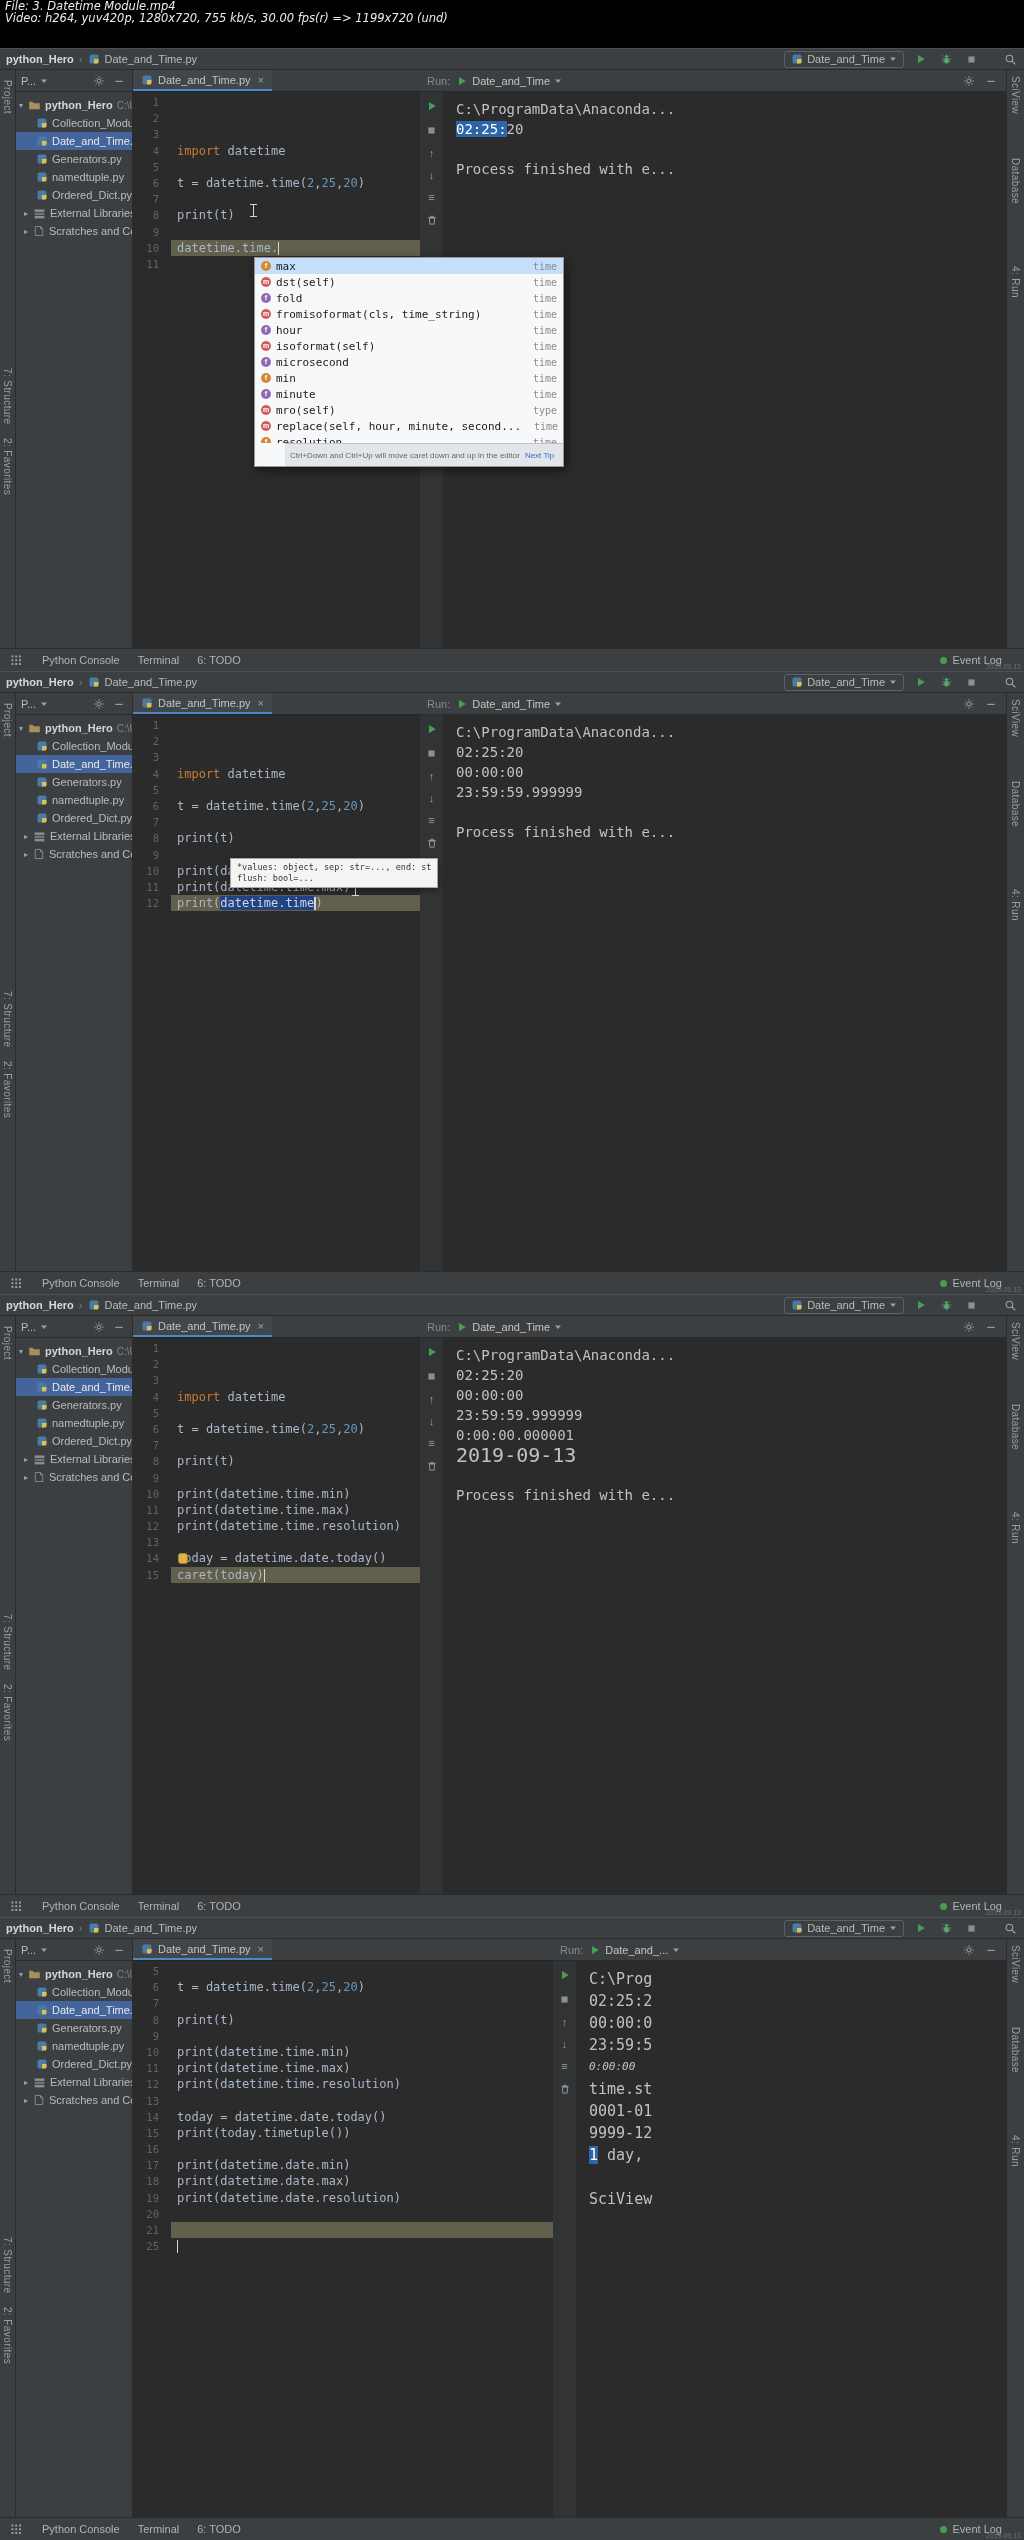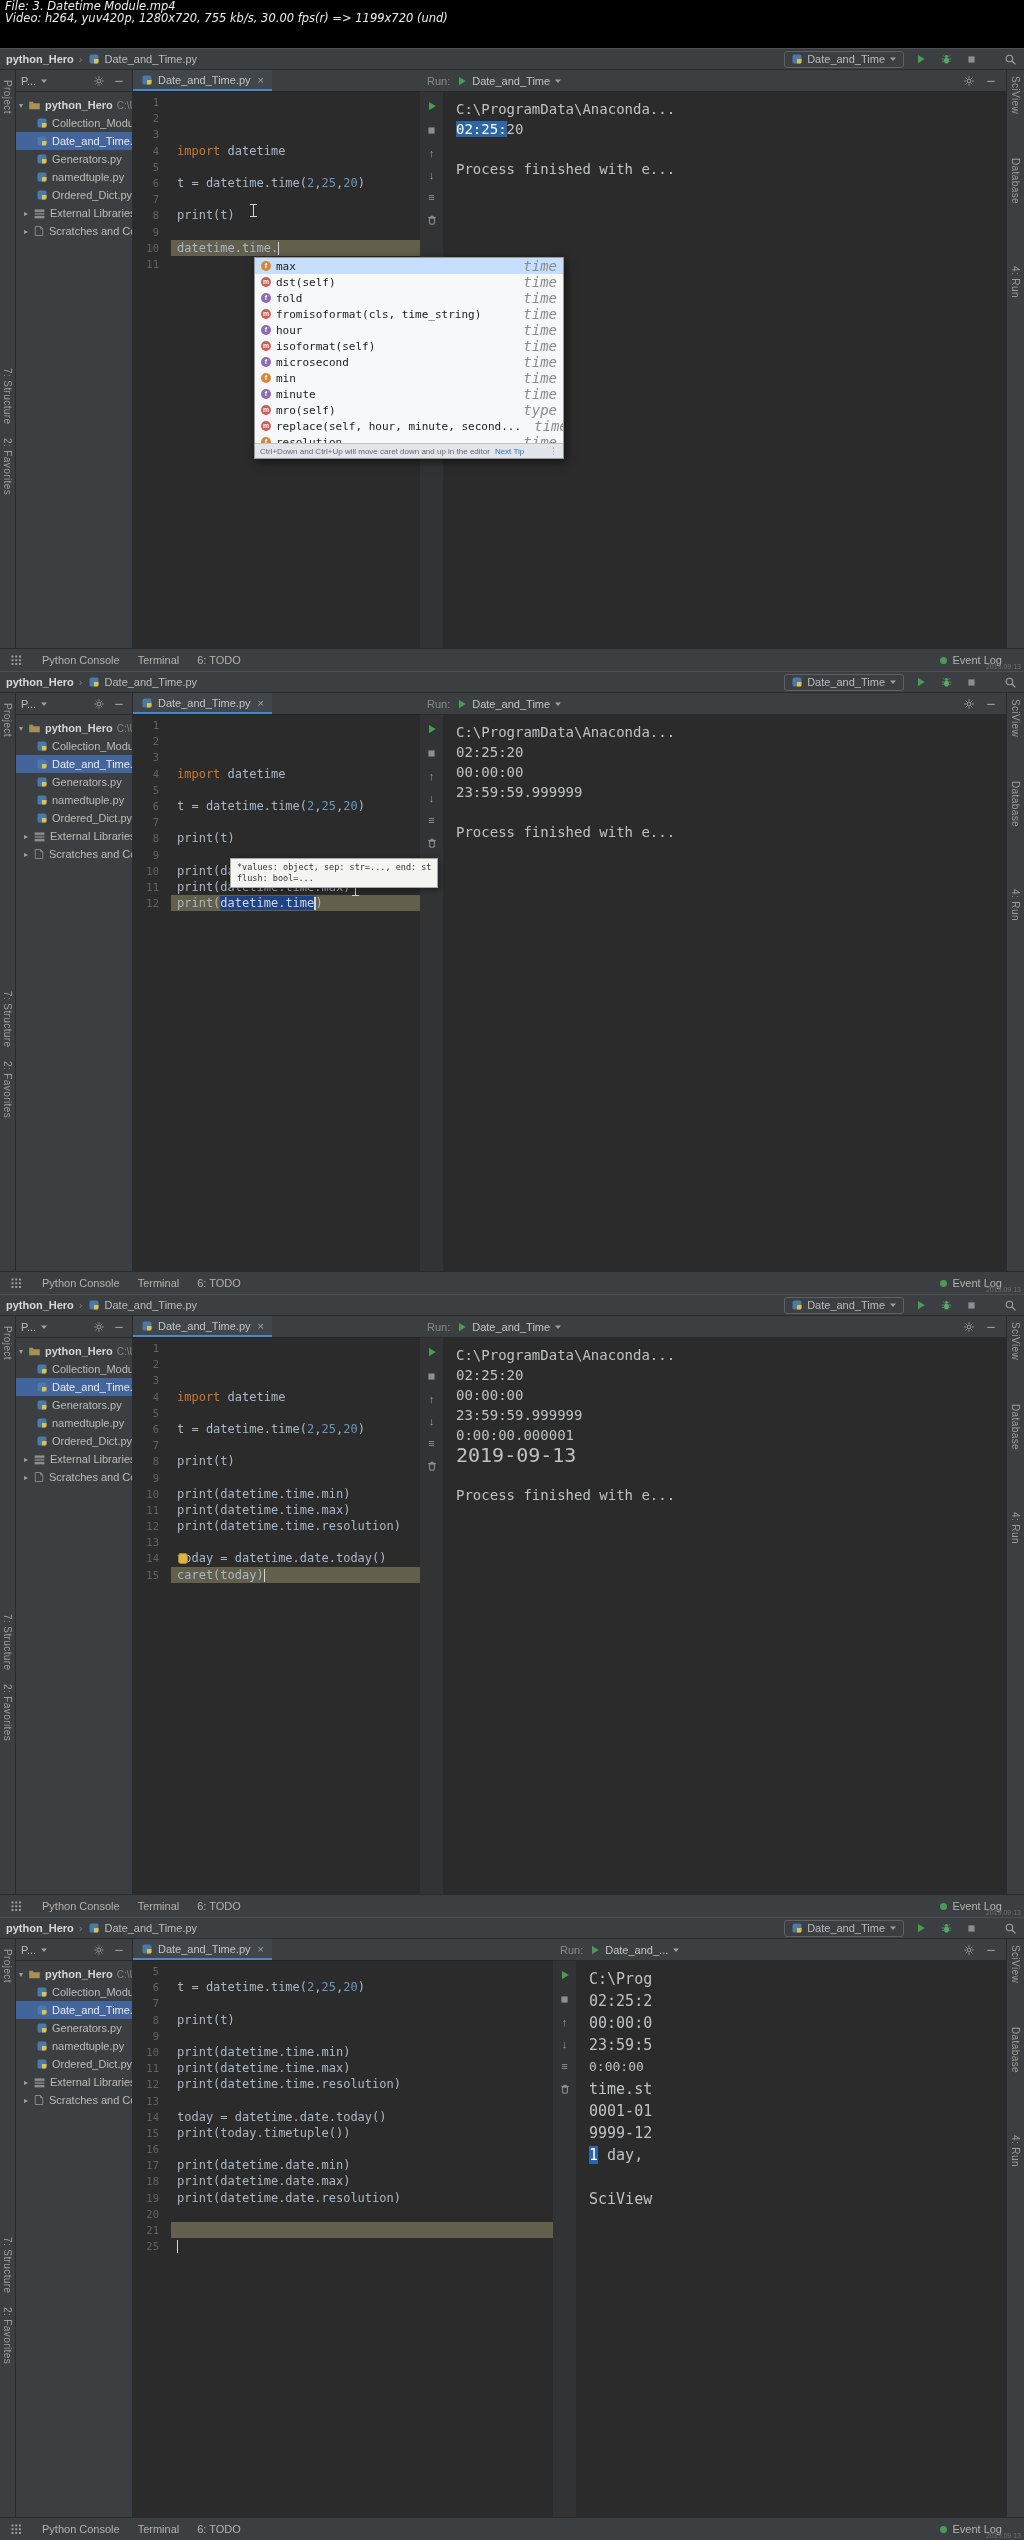--- a/index.html
+++ b/index.html
@@ -85,23 +85,23 @@
 
   
   .popup { position:absolute; z-index:6; background:#f7f8fa; border:1px solid #979797;
            box-shadow:2px 3px 9px rgba(0,0,0,.55); }
   .pu-list { height:185px; overflow:hidden; }
   .pu-row { height:16px; display:flex; align-items:center; gap:5px; padding:0 6px;
             font:11px "DejaVu Sans Mono",monospace; color:#1a1a1a; white-space:nowrap; overflow:hidden; }
   .pu-row.sel { background:#c5dffc; }
   .pu-ic { width:10px; height:10px; border-radius:50%; flex:none; display:flex; align-items:center;
            justify-content:center; font:bold 7px/10px "Liberation Sans",sans-serif; color:#fff; }
-  .pu-type { margin-left:auto; color:#8c8c8c; font-size:14px; padding-left:8px;font-style:italic; }
-  .pu-foot { height:15px; background:#e2e6eb; border-top:1px solid #c2c2c2; display:flex; align-items:center;
-             gap:5px; padding:0 5px; font-size:8px; color:#666; white-space:nowrap; overflow:hidden; }
+  .pu-type { margin-left:auto; color:#8c8c8c; font-size:10px; padding-left:8px; }
+  .pu-foot { height:23px; background:#e2e6eb; border-top:1px solid #c2c2c2; display:flex; align-items:center;
+             gap:5px; padding:0 5px; font-size:8px; color:#666; white-space:nowrap; overflow:hidden;margin-left:30px; }
   .pu-link { color:#2e6fbf; }
   .pu-dots { margin-left:auto; color:#888; font-size:9px; }
 
   
   .tooltip { position:absolute; z-index:5; background:#f4f4f2; border:1px solid #a8a8a8; padding:3px 6px;
              font:8.5px/11px "DejaVu Sans Mono",monospace; color:#333; box-shadow:1px 2px 6px rgba(0,0,0,.4); }
   .tt-line { white-space:nowrap; overflow:hidden; }
 
   
   .ibeam { position:absolute; width:7px; height:13px; z-index:4; }
@@ -1616,21 +1616,21 @@
                     <path d="M3 4.5h10M6.5 4.5v-1.5h3v1.5" stroke="#9aa0a3" stroke-width="1.2" fill="none"></path>
                   </svg>
                 </span>
               </span>
             </div>
             <div class="console">
               <div class="cline" style="font-size: 15px; height: 22px; line-height: 22px;"><span class="">C:\Prog</span></div>
               <div class="cline" style="font-size: 15px; height: 22px; line-height: 22px;"><span class="">02:25:2</span></div>
               <div class="cline" style="font-size: 15px; height: 22px; line-height: 22px;"><span class="">00:00:0</span></div>
               <div class="cline" style="font-size: 15px; height: 22px; line-height: 22px;"><span class="">23:59:5</span></div>
-              <div class="cline" style="font-size: 13px; height: 22px; line-height: 22px;"><span class="">0:00:00</span></div>
+              <div class="cline" style="font-size: 11px; height: 22px; line-height: 22px; font-style: italic;"><span class="">0:00:00</span></div>
               <div class="cline" style="font-size: 15px; height: 22px; line-height: 22px;"><span class="">time.st</span></div>
               <div class="cline" style="font-size: 15px; height: 22px; line-height: 22px;"><span class="">0001-01</span></div>
               <div class="cline" style="font-size: 15px; height: 22px; line-height: 22px;"><span class="">9999-12</span></div>
               <div class="cline" style="font-size: 15px; height: 22px; line-height: 22px;"><span class="csel">1</span><span class=""> day,</span></div>
               <div class="cline" style="font-size: 15px; height: 22px; line-height: 22px;"></div>
               <div class="cline" style="font-size: 15px; height: 22px; line-height: 22px;"><span class="">SciView</span></div>
             </div>
           </div>
         </div>
         <div class="rstrip">

